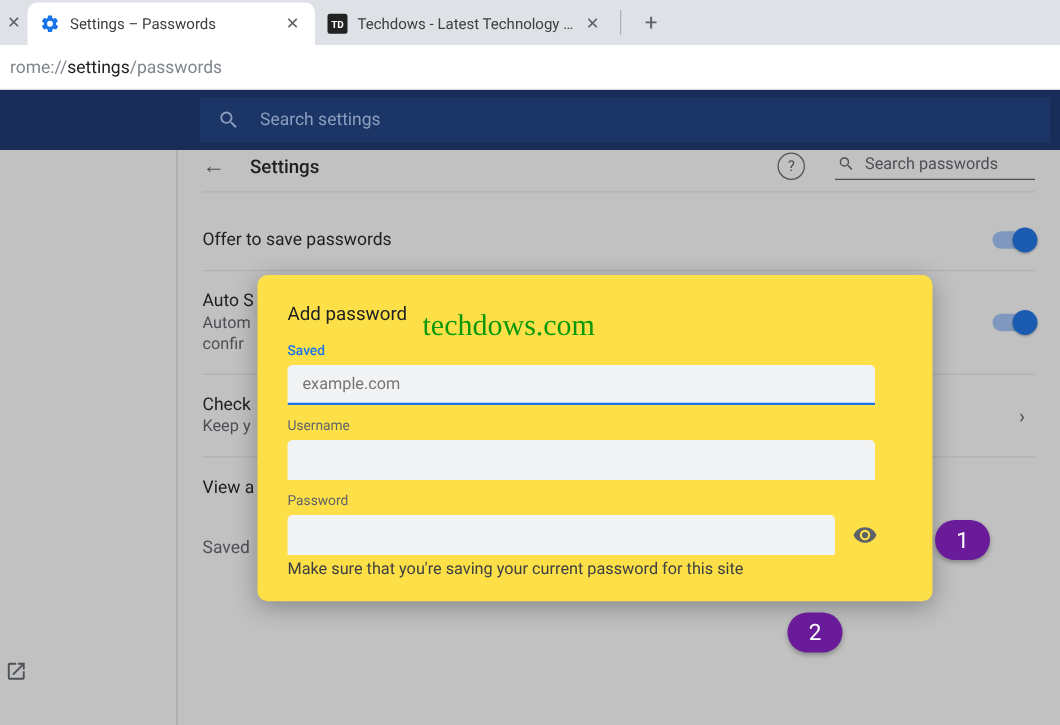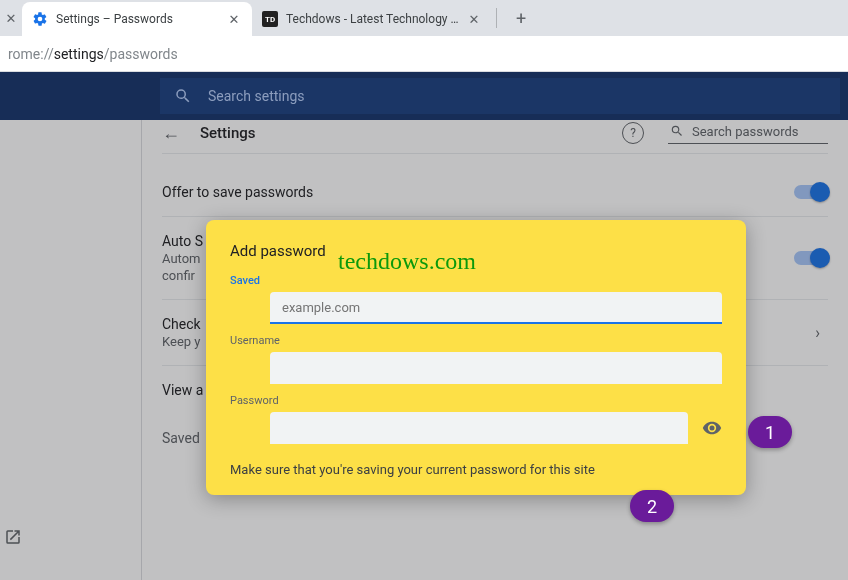--- a/index.html
+++ b/index.html
@@ -53,25 +53,25 @@
 
   
   .scrim { position:absolute; inset:0; background: rgba(32,33,36,.28); }
 
   
   .dialog { position:absolute; left: 206px; top: 220px; width: 540px; background:#fde047; border-radius: 8px; box-shadow: 0 4px 20px rgba(0,0,0,.3); padding: 22px 24px 18px 24px;}
   .dialog h3 { font-size: 15px; font-weight: 400; color:#202124; margin-bottom: 14px;}
   .dlg-label { font-size: 11px; color:#5f6368; margin-top: 10px; margin-bottom: 5px; display:block;}
   .dlg-label.focused { color:#1a73e8; font-weight:500;}
   .dlg-input-wrap { position:relative; display:flex; align-items:center;}
-  .dlg-input { width: 100%; height: 32px; background:#f1f3f4; border:none; border-radius: 4px 4px 0 0; padding: 0 12px; font-size: 13px; color:#5f6368; outline:none;margin-left:40px;}
+  .dlg-input { width: 100%; height: 32px; background:#f1f3f4; border:none; border-radius: 4px 4px 0 0; padding: 0 12px; font-size: 13px; color:#5f6368; outline:none;}
   .dlg-input.site { border-bottom: 2px solid #1a73e8; width: 470px;}
   .dlg-input.pw { width: 438px;}
   .eye { margin-left: 14px; color:#5f6368; cursor:pointer;}
-  .dlg-hint { font-size: 13px; color:#3c4043; margin-top: 18px;}
+  .dlg-hint { font-size: 13px; color:#3c4043; margin-top: 4px;}
   .dlg-actions { display:flex; justify-content:flex-end; gap: 10px; margin-top: 24px;}
   .btn { padding: 7px 18px; border-radius:4px; font-size:14px; cursor:pointer; border:1px solid transparent;}
   .btn.cancel { color:#1a73e8; background:#fff; border-color:#dadce0; font-weight:500;}
   .btn.save { color:#80868b; background:#f1f3f4;}
 
   .watermark { position:absolute; left: 338px; top: 248px; font-family: Georgia, serif; font-size: 24px; color: #0b990b; z-index: 30;}
 
   .badge { position:absolute; width:44px; height:32px; background:#6a1b9a; border-radius: 16px; color:#fff; display:flex; align-items:center; justify-content:center; font-size:18px; font-weight:400; box-shadow:0 2px 4px rgba(0,0,0,.3);}
   .badge.b1 { right: 56px; top: 416px;}
   .badge.b2 { left: 630px; top: 490px;}

